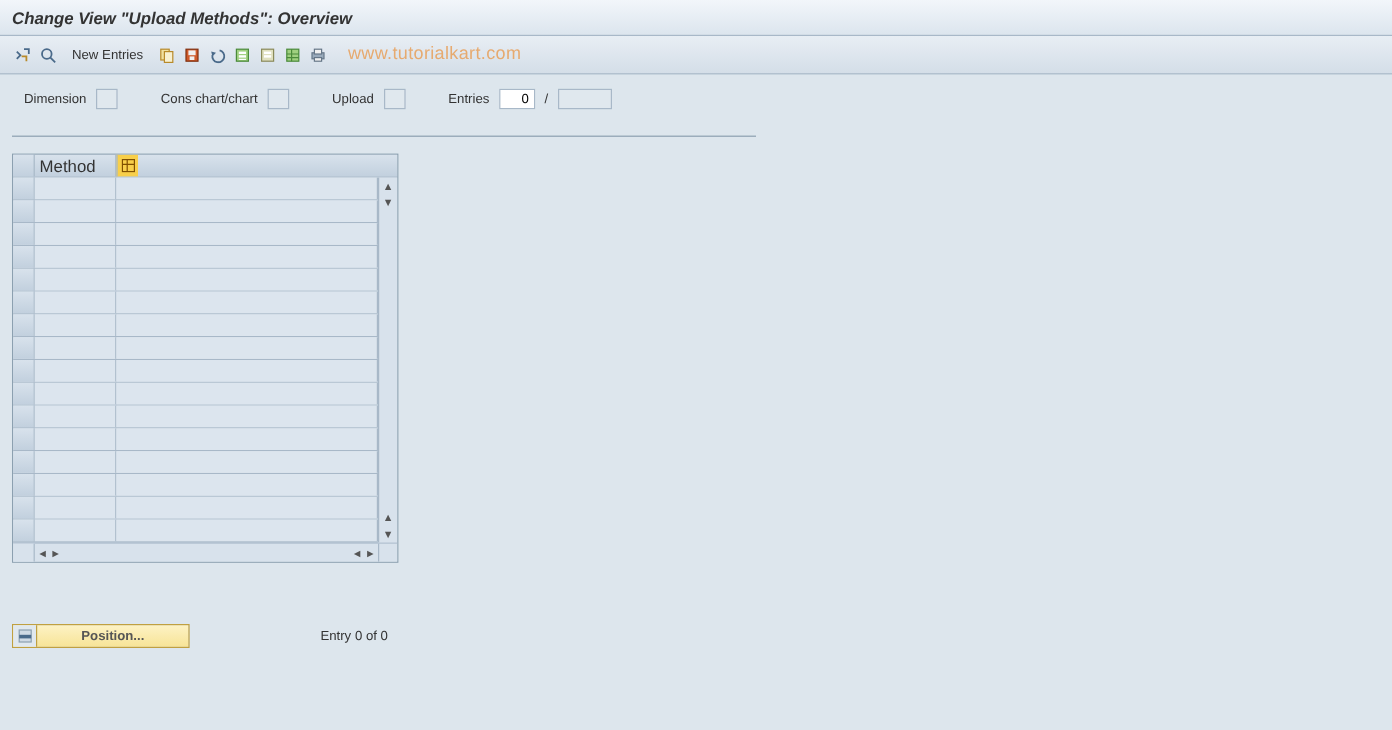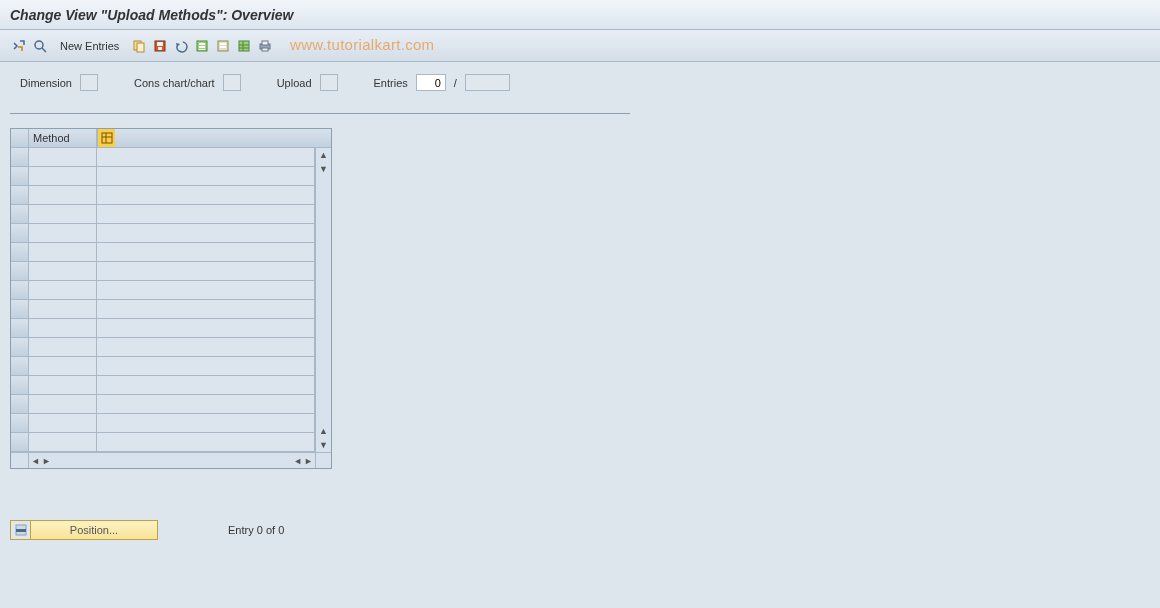--- a/index.html
+++ b/index.html
@@ -107,21 +107,21 @@
       border-bottom: 1px solid #a8b8c8;
     }
     .row-select-head {
       width: 18px;
       border-right: 1px solid #a8b8c8;
       background: linear-gradient(to bottom, #d8e2ec 0%, #c2d0de 100%);
     }
     .col-head {
       border-right: 1px solid #a8b8c8;
       padding: 2px 4px;
-      font-size: 11px;
+      font-size: 14px;
       color: #333;
       display: flex;
       align-items: center;
     }
     .col-method { width: 68px; }
     .col-desc { flex: 1; }
     .col-config {
       width: 18px;
       background: #f8cf4a;
       border-left: 1px solid #a8b8c8;
@@ -209,24 +209,26 @@
       border-right: 1px solid #c0a040;
       display: flex;
       align-items: center;
       justify-content: center;
     }
     .position-label {
       flex: 1;
       text-align: center;
       font-size: 11px;
       color: #555;
+      font-weight: bold;
     }
     .entry-text {
       font-size: 11px;
       color: #333;
+      margin-left: 39px;
     }
     svg { display: block; }
   </style>
 </head>
 <body>
 
 <div class="title-bar">
   <span class="title-text">Change View "Upload Methods": Overview</span>
 </div>
 

